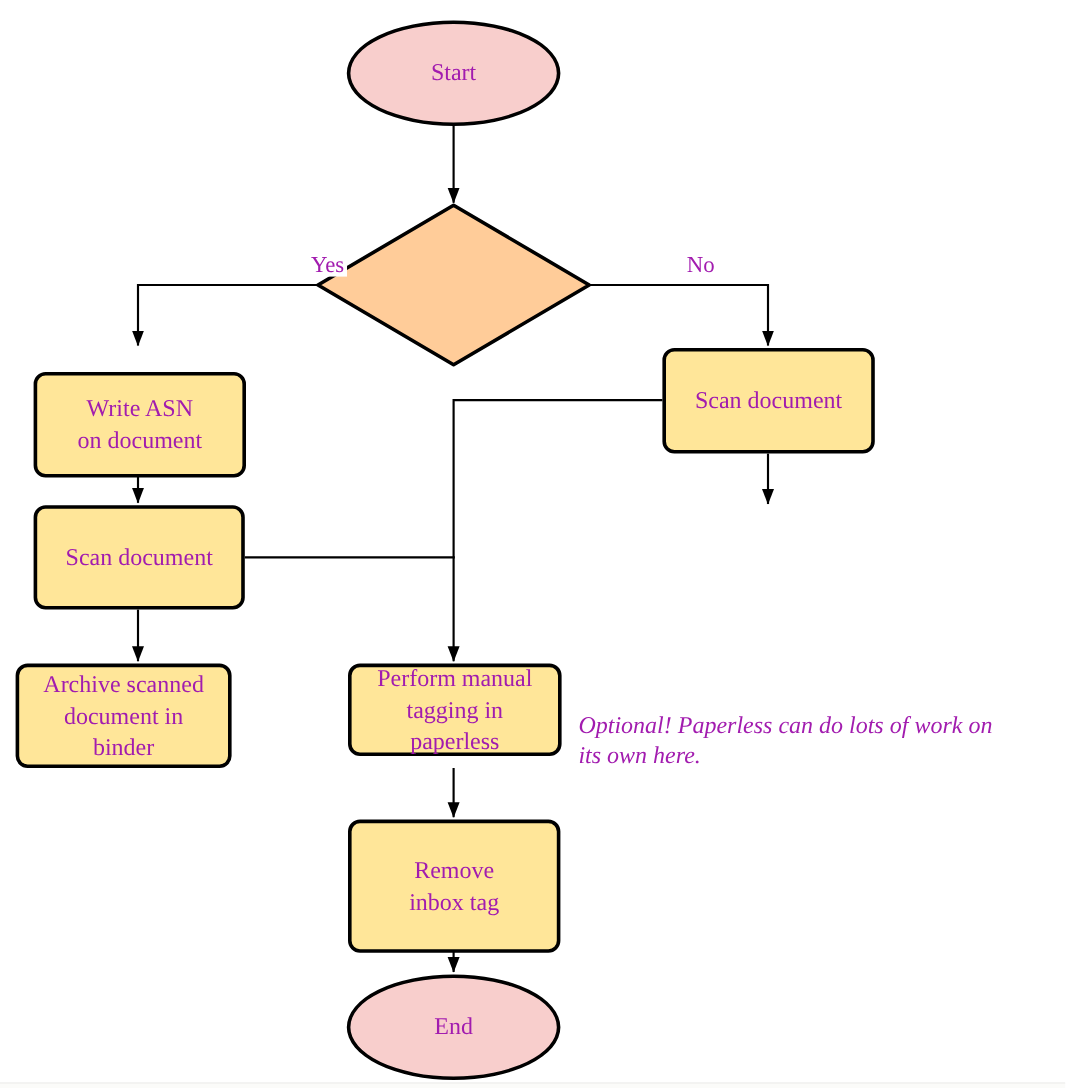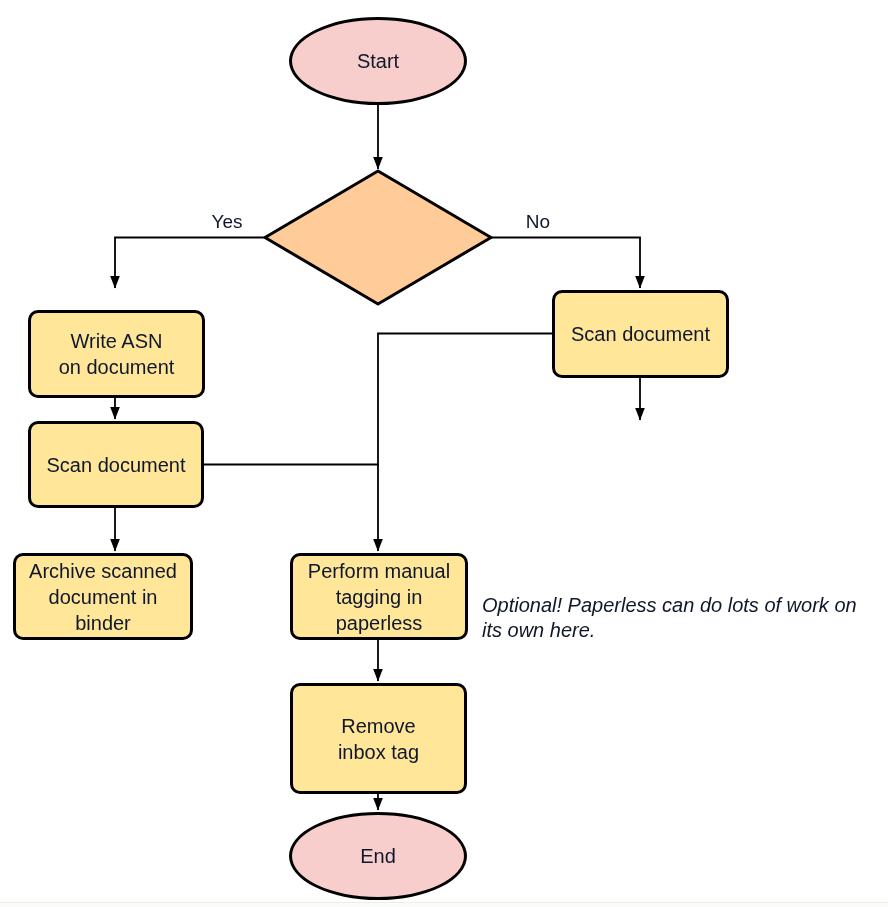--- a/index.html
+++ b/index.html
@@ -1,22 +1,22 @@
 <!DOCTYPE html>
 <html><head>
 <meta charset="utf-8">
 <style>
   html, body { margin: 0; padding: 0; background: #ffffff; }
   #canvas {
     position: relative;
     width: 888px;
     height: 907px;
     background: #ffffff;
-    font-family: Liberation Sans, sans-serif;
-    color: #0f172a;
+    font-family: Liberation Serif, serif;
+    color: #a21caf;
     overflow: hidden;
   }
   #edge-layer {
     position: absolute;
     left: 0; top: 0;
     width: 888px; height: 907px;
   }
   .node {
     position: absolute;
     display: flex;
@@ -36,20 +36,21 @@
     border: 3px solid #000000;
     border-radius: 10px;
   }
   .edge-label {
     position: absolute;
     font-size: 19px;
     line-height: 1;
     transform: translate(-50%, -50%);
     background: #ffffff;
     padding: 0 2px;
+    margin-left: 46px;
   }
   .decision-label {
     position: absolute;
     display: flex;
     align-items: center;
     justify-content: center;
     text-align: center;
     font-size: 20px;
     line-height: 1.3;
     white-space: pre-line;
@@ -122,21 +123,21 @@
     <span class="node-label">Archive scanned
 document in
 binder</span>
   </div>
 
   <div class="node process" style="left:552px; top:290px; width:177px; height:88px; background:#ffe699;">
     <span class="node-label">Scan document</span>
   </div>
 
 
-  <div class="node process" style="left:290px; top:553px; width:178px; height:87px; background:#ffe699;">
+  <div class="node process" style="left:290px; top:553px; width:178px; height:77px; background:#ffe699;">
     <span class="node-label">Perform manual
 tagging in
 paperless</span>
   </div>
 
   <div class="node process" style="left:290px; top:683px; width:177px; height:111px; background:#ffe699;">
     <span class="node-label">Remove
 inbox tag</span>
   </div>
 

